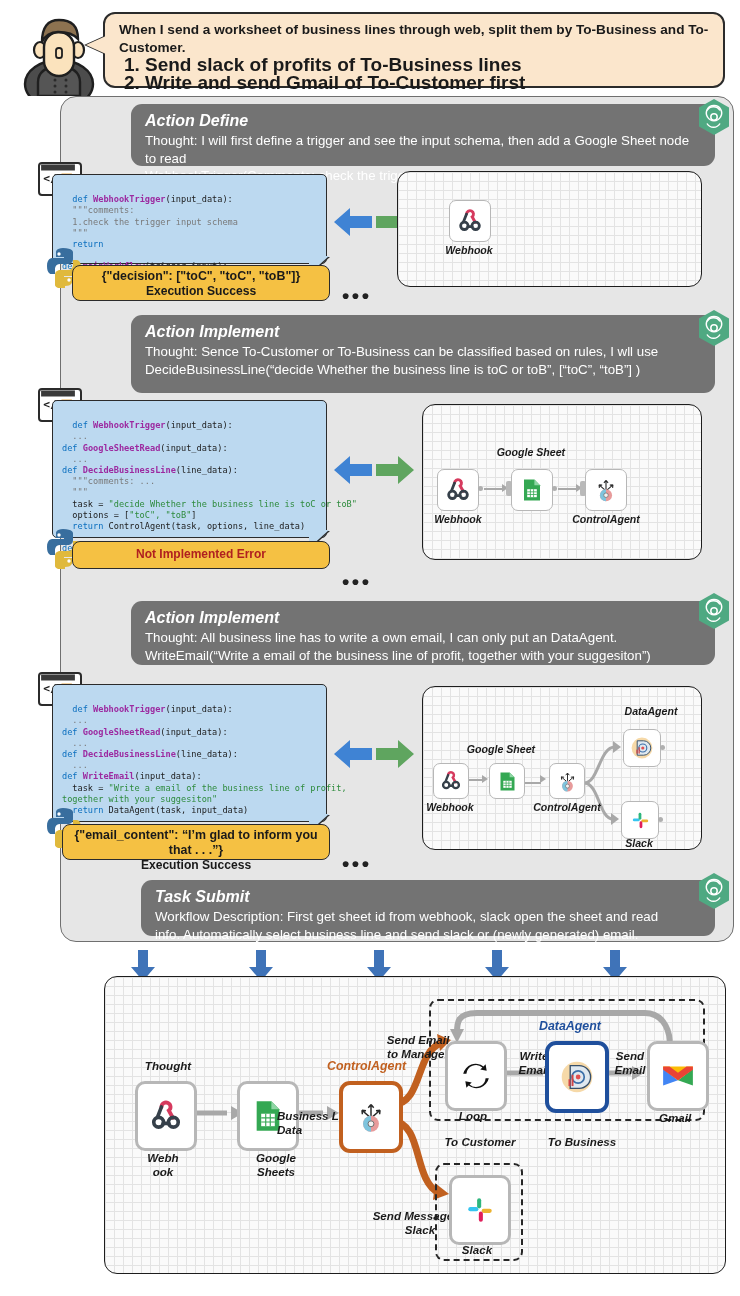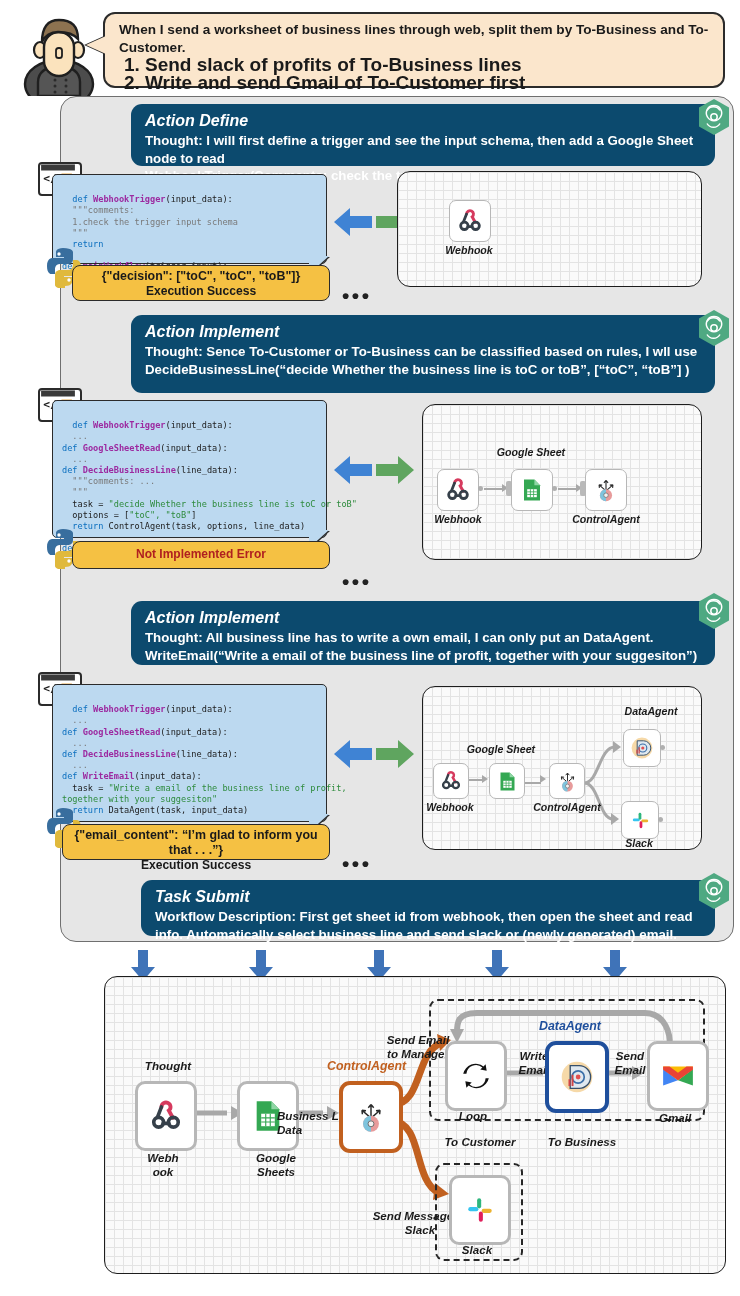--- a/index.html
+++ b/index.html
@@ -17,24 +17,24 @@
   #prompt-bubble li{font-size:19px;line-height:17.5px;font-weight:600;}
   .tail{position:absolute;left:-19px;top:22px;width:0;height:0;
       border-top:9px solid transparent;border-bottom:9px solid transparent;
       border-right:20px solid #fbe6cc;filter:drop-shadow(-1.5px 0 0 #2b2b2b);}
 
   
   #agent-panel{left:60px;top:96px;width:672px;height:844px;
       background:#e6e6e6;border:1.6px solid #6f6f6f;border-radius:16px;}
 
   
-  .green{position:absolute;background:#0c4a6e;border-radius:11px;
+  .green{position:absolute;background:#737373;border-radius:11px;
       color:#fff;box-sizing:border-box;padding:6px 14px 0 14px;}
   .green .hd{font-style:italic;font-weight:700;font-size:16px;line-height:22px;}
-  .green .bd{font-size:13.3px;line-height:17.5px;font-weight:700;}
+  .green .bd{font-size:13.3px;line-height:17.5px;font-weight:400;}
   .gpt-badge{position:absolute;width:34px;height:38px;}
 
   
   .code-card{position:absolute;background:#bcd9f0;border:1.6px solid #2b2b2b;
       border-radius:5px;box-sizing:border-box;padding:8px 9px;
       font-family:"DejaVu Sans Mono",monospace;font-size:8.6px;line-height:11.2px;
       color:#2b2b2b;white-space:pre;}
   .k{color:#0b6fbf;} .fn{color:#9c2aa0;font-weight:bold;}
   .st{color:#2e8b3d;} .cm{color:#7a7a7a;} .nm{color:#1c1c1c;}
   .code-tail{position:absolute;width:0;height:0;
@@ -429,21 +429,21 @@
     </svg>
   </div>
   <div class="dot" style="left:235px;top:130px;"></div>
   <div class="nlabel" style="left:190px;top:150px;width:52px;">Slack</div>
 </div>
 
 <div class="ellipsis" style="left:342px;top:852px;">•••</div>
 
 <div class="green abs" style="left:141px;top:880px;width:574px;height:56px;">
   <div class="hd">Task Submit</div>
-  <div class="bd">Workflow Description: First get sheet id from webhook, then open the sheet and read</div>
+  <div class="bd">Workflow Description: First get sheet id from webhook, slack open the sheet and read</div>
   <div class="bd">info. Automatically select business line and send slack or (newly generated) email.</div>
 </div>
 <div class="gpt-badge" style="left:697px;top:872px;">
   <svg viewBox="0 0 34 38" width="34" height="38">
     <path d="M17 1 L32 9.5 V28.5 L17 37 L2 28.5 V9.5 Z" fill="#4fa982"></path>
     <g fill="none" stroke="#ffffff" stroke-width="1.5">
       <circle cx="17" cy="19" r="3.2"></circle>
       <path d="M17 7.5 a7.5 7.5 0 0 1 6.5 11.5 a7.5 7.5 0 0 1-13 0 a7.5 7.5 0 0 1 6.5-11.5z"></path>
       <path d="M10 12.5 a7.5 7.5 0 0 1 13 0 M10 25.5 a7.5 7.5 0 0 0 13 0"></path>
     </g>

